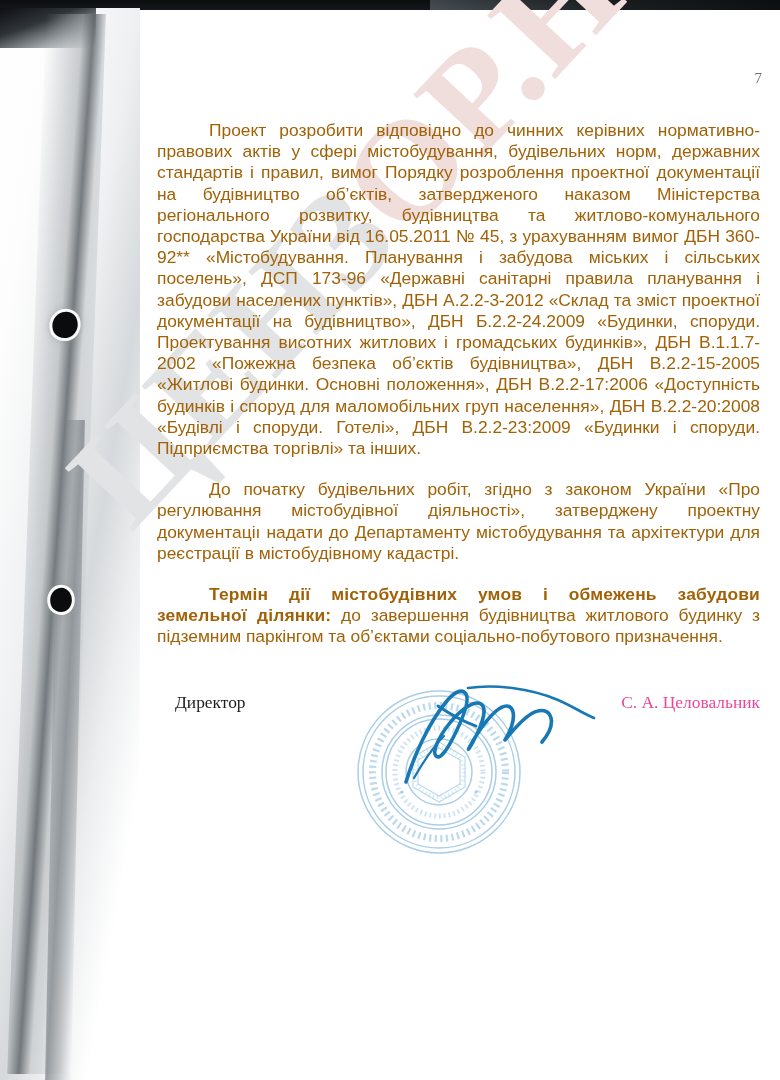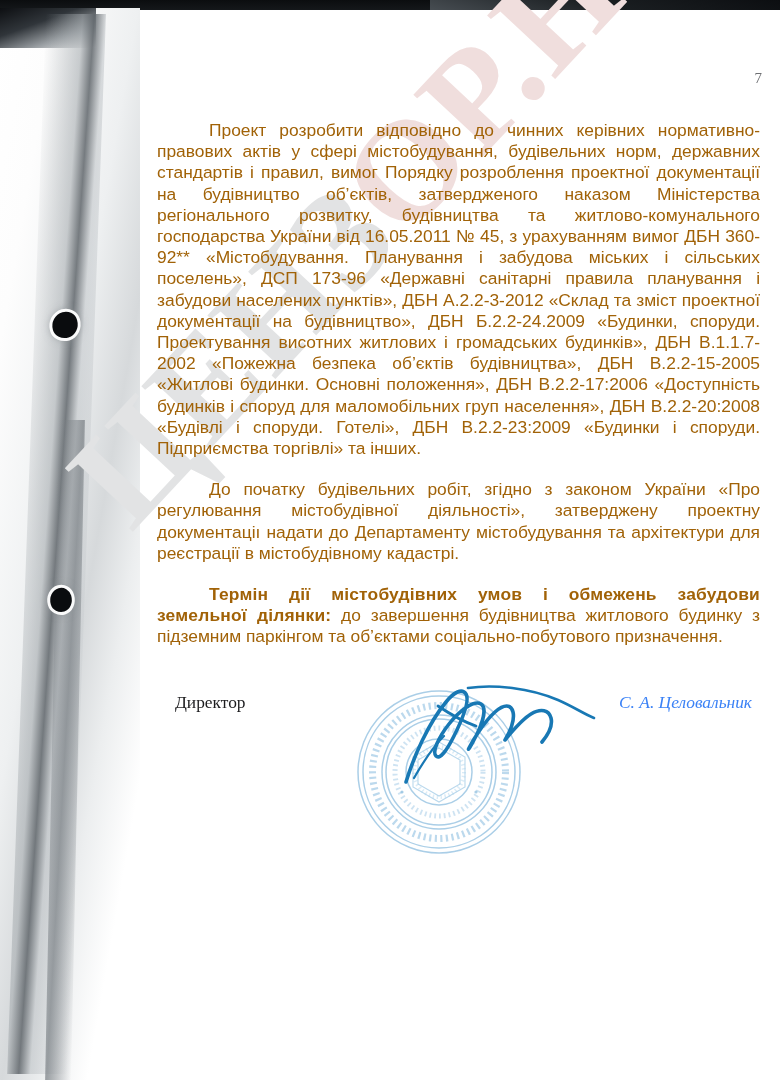--- a/index.html
+++ b/index.html
@@ -172,25 +172,24 @@
   }
   .sign-title {
     position: absolute;
     left: 0; top: 0;
     font-size: 17.4px;
     color: #1d1d1f;
     margin-left: 18px;
   }
   .sign-name {
     position: absolute;
-    right: 8px; top: 0;
+    right: 0; top: 0;
     font-size: 17.4px;
-    color: #3b82f6;
+    color: #ec4899;
     white-space: nowrap;
-    font-style: italic;
   }
 
   
   .stamp {
     position: absolute;
     left: 355px;
     top: 688px;
     width: 168px;
     height: 168px;
     pointer-events: none;

